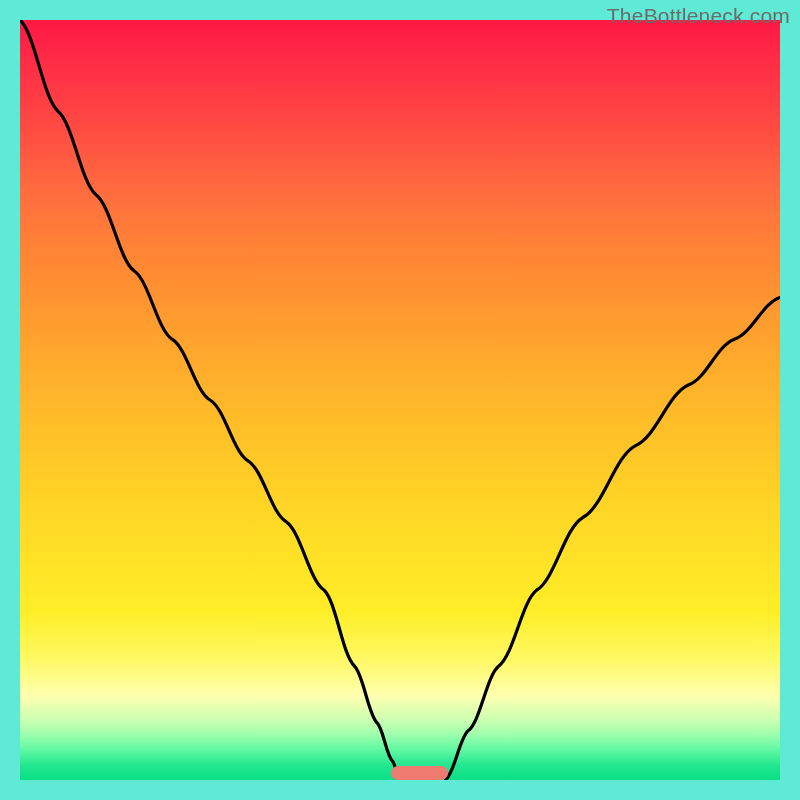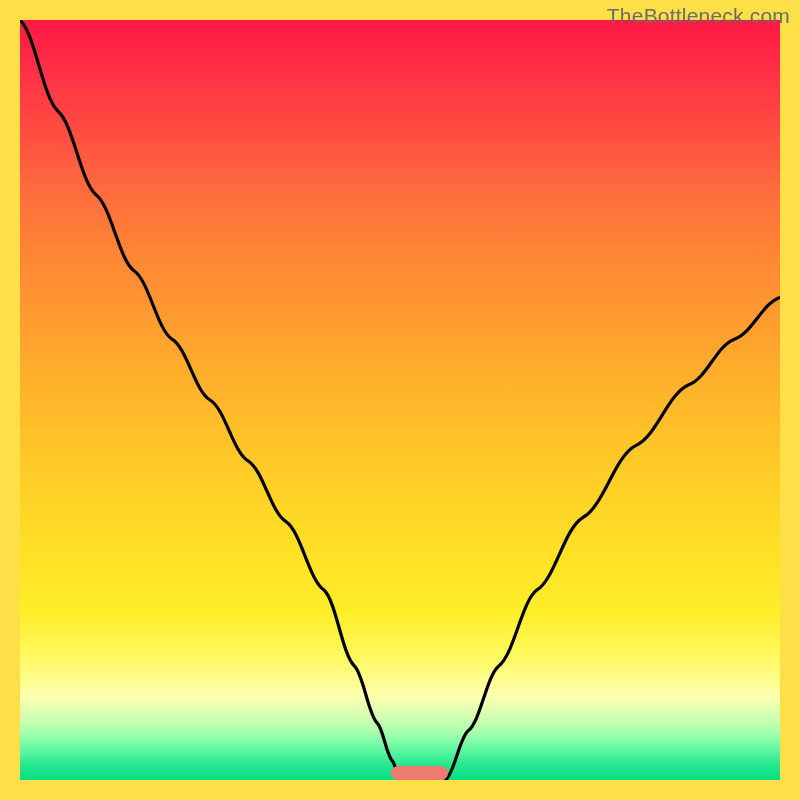--- a/index.html
+++ b/index.html
@@ -8,21 +8,21 @@
     width: 800px;
     height: 800px;
     overflow: hidden;
     background: #000;
     font-family: Arial, Helvetica, sans-serif;
   }
   .frame {
     position: relative;
     width: 800px;
     height: 800px;
-    background: #fde047;
+    background: #5eead4;
   }
   .plot-area {
     position: absolute;
     left: 20px;
     top: 20px;
     width: 760px;
     height: 760px;
     background: linear-gradient(
       to bottom,
       #ff1844 0%,

